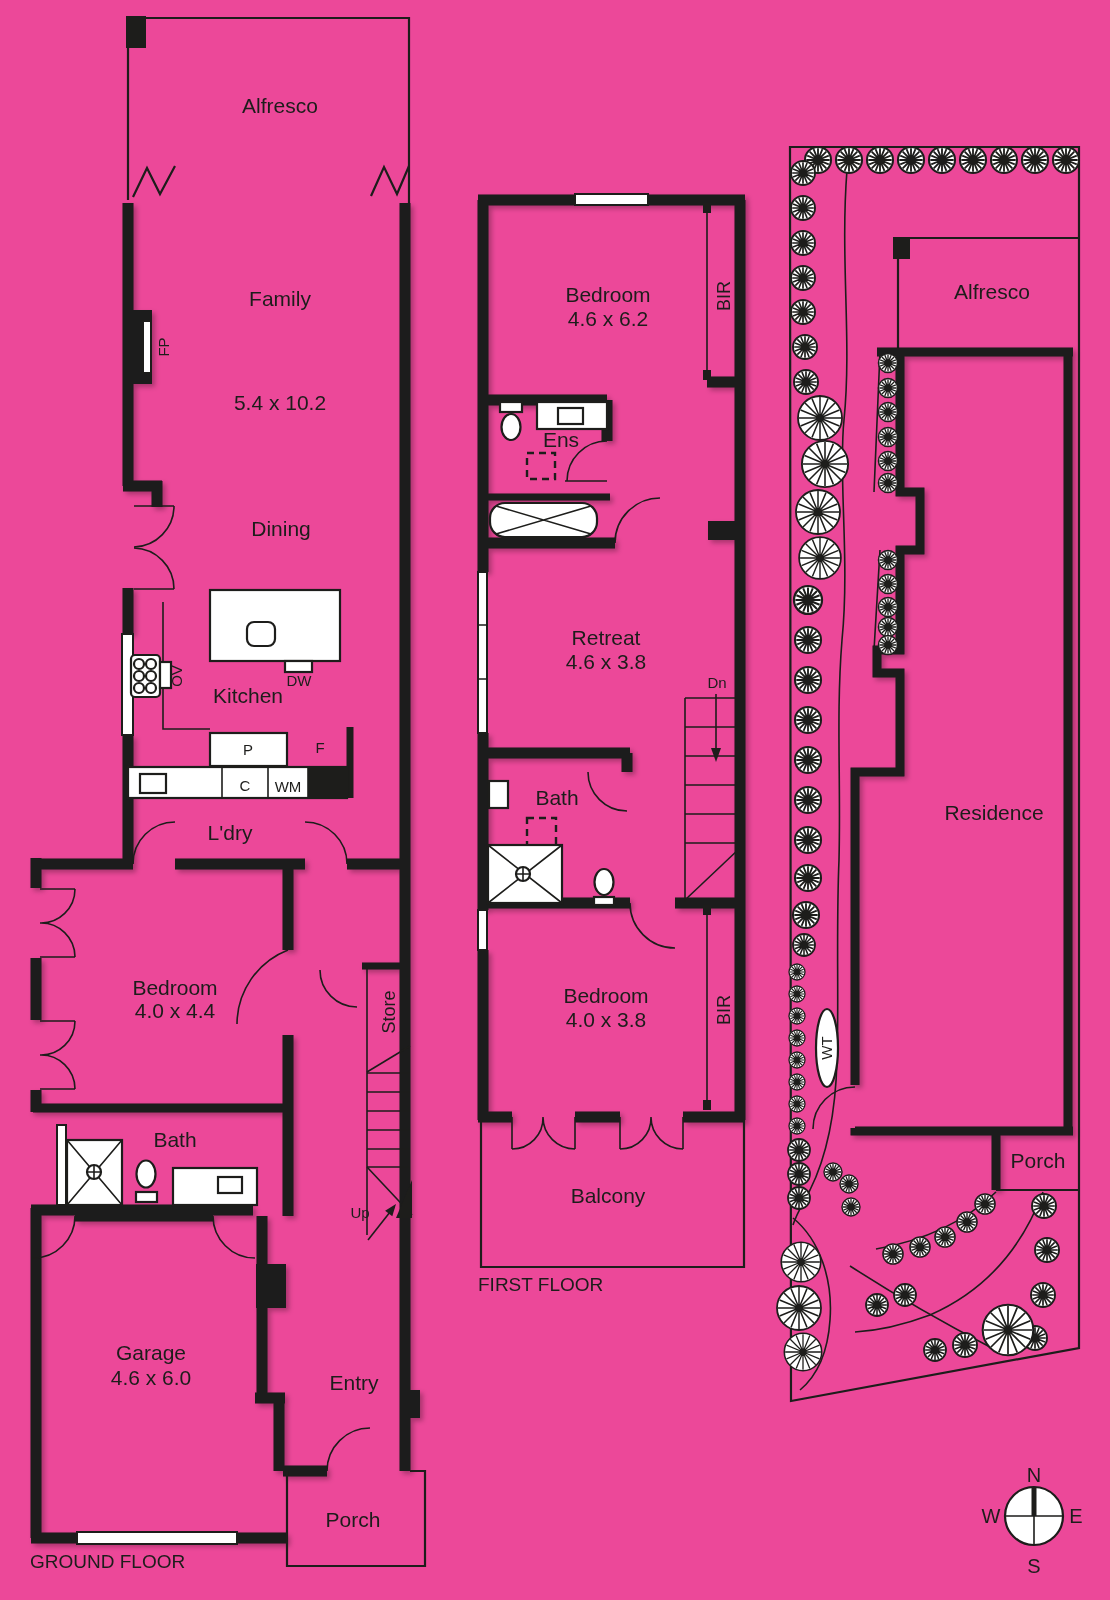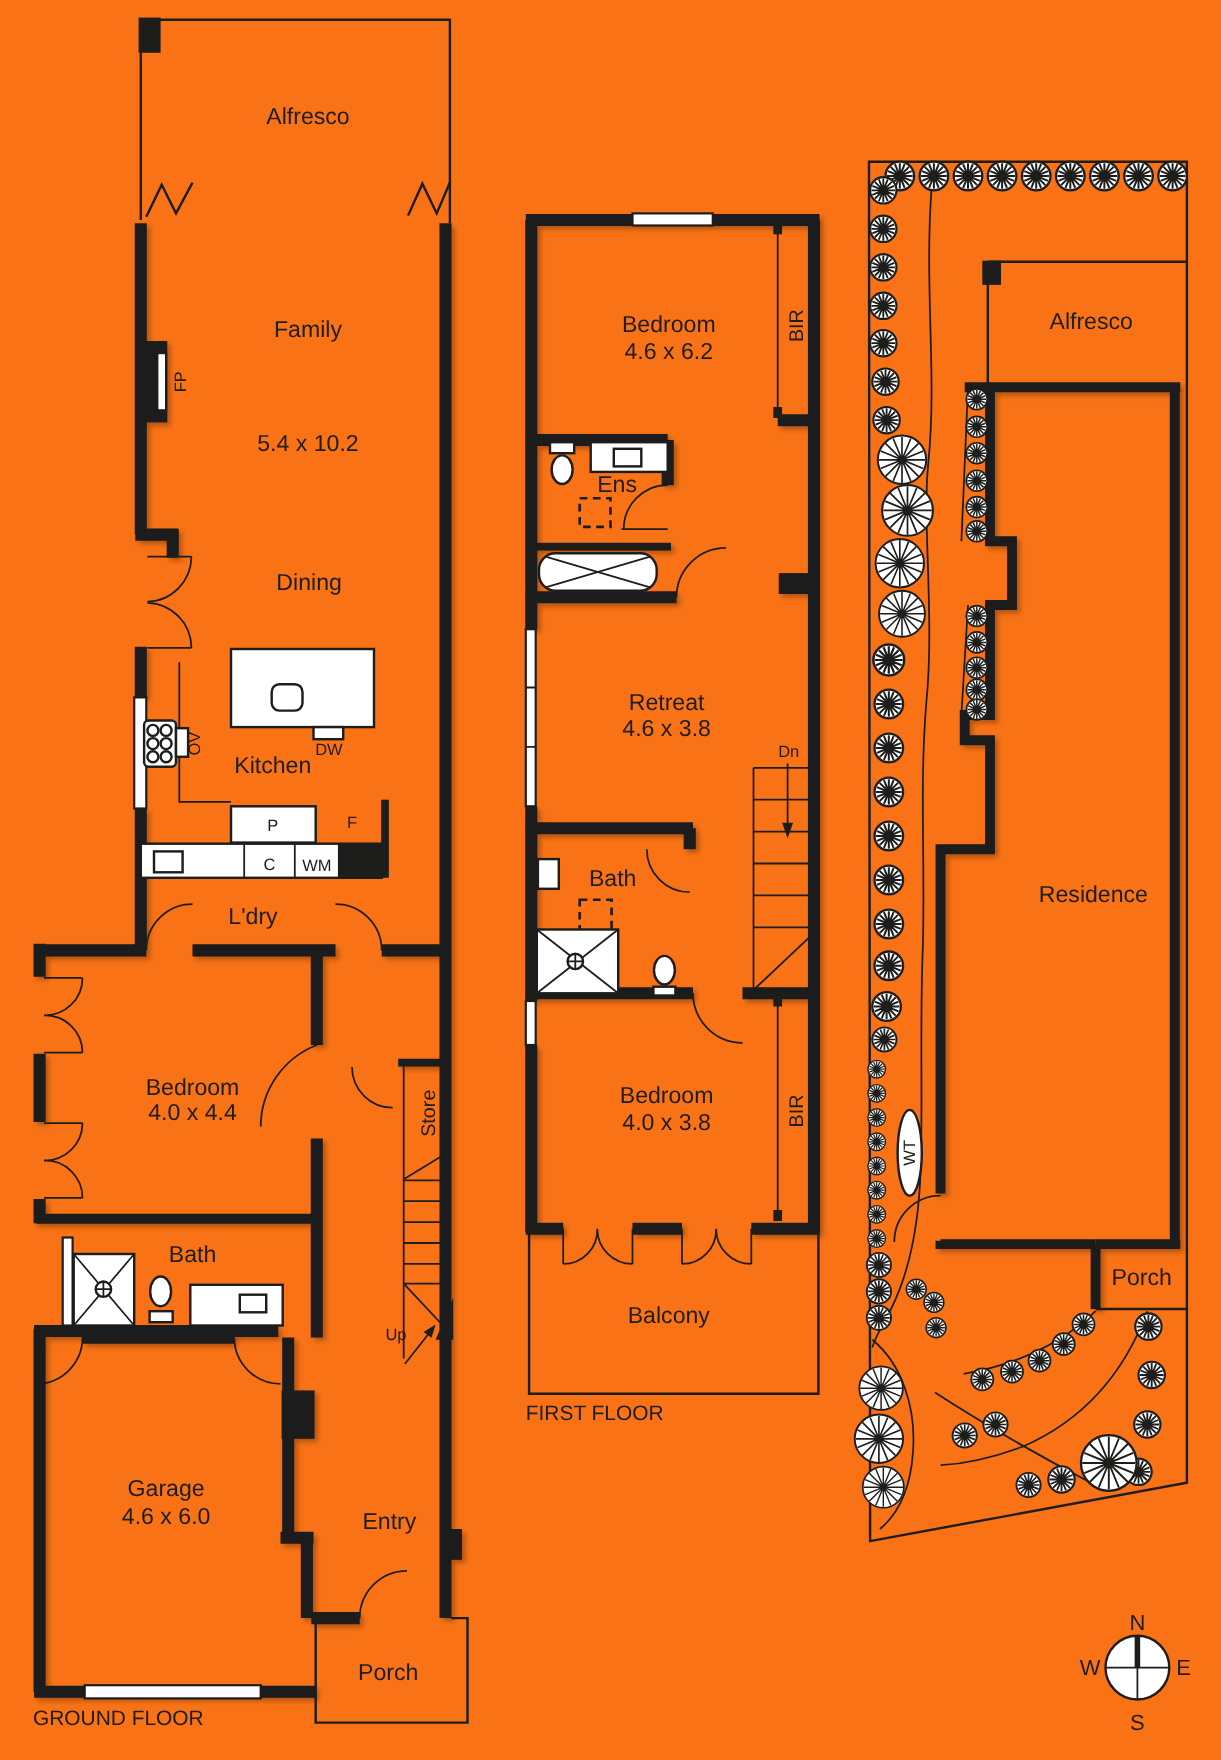--- a/index.html
+++ b/index.html
@@ -1,16 +1,16 @@
 <!DOCTYPE html>
 <html><head>
 <meta charset="utf-8">
 <style>
   html,body{margin:0;padding:0;background:#fff;}
-  .page{width:1110px;height:1600px;position:relative;background:#f97316;}
+  .page{width:1110px;height:1600px;position:relative;background:#ec4899;}
   svg{display:block;}
   text{font-family:"Liberation Sans","DejaVu Sans",sans-serif;fill:#1d1d1b;}
   .t21{font-size:21px;text-anchor:middle;}
   .t15{font-size:15px;text-anchor:middle;}
   .t18{font-size:18px;text-anchor:middle;}
   .t19{font-size:19px;}
   .tc{font-size:20px;text-anchor:middle;}
   .w1{stroke:#1d1d1b;stroke-width:2.2;fill:none;}
   .w2{stroke:#1d1d1b;stroke-width:7;fill:none;}
   .w3{stroke:#1d1d1b;stroke-width:11;fill:none;}

